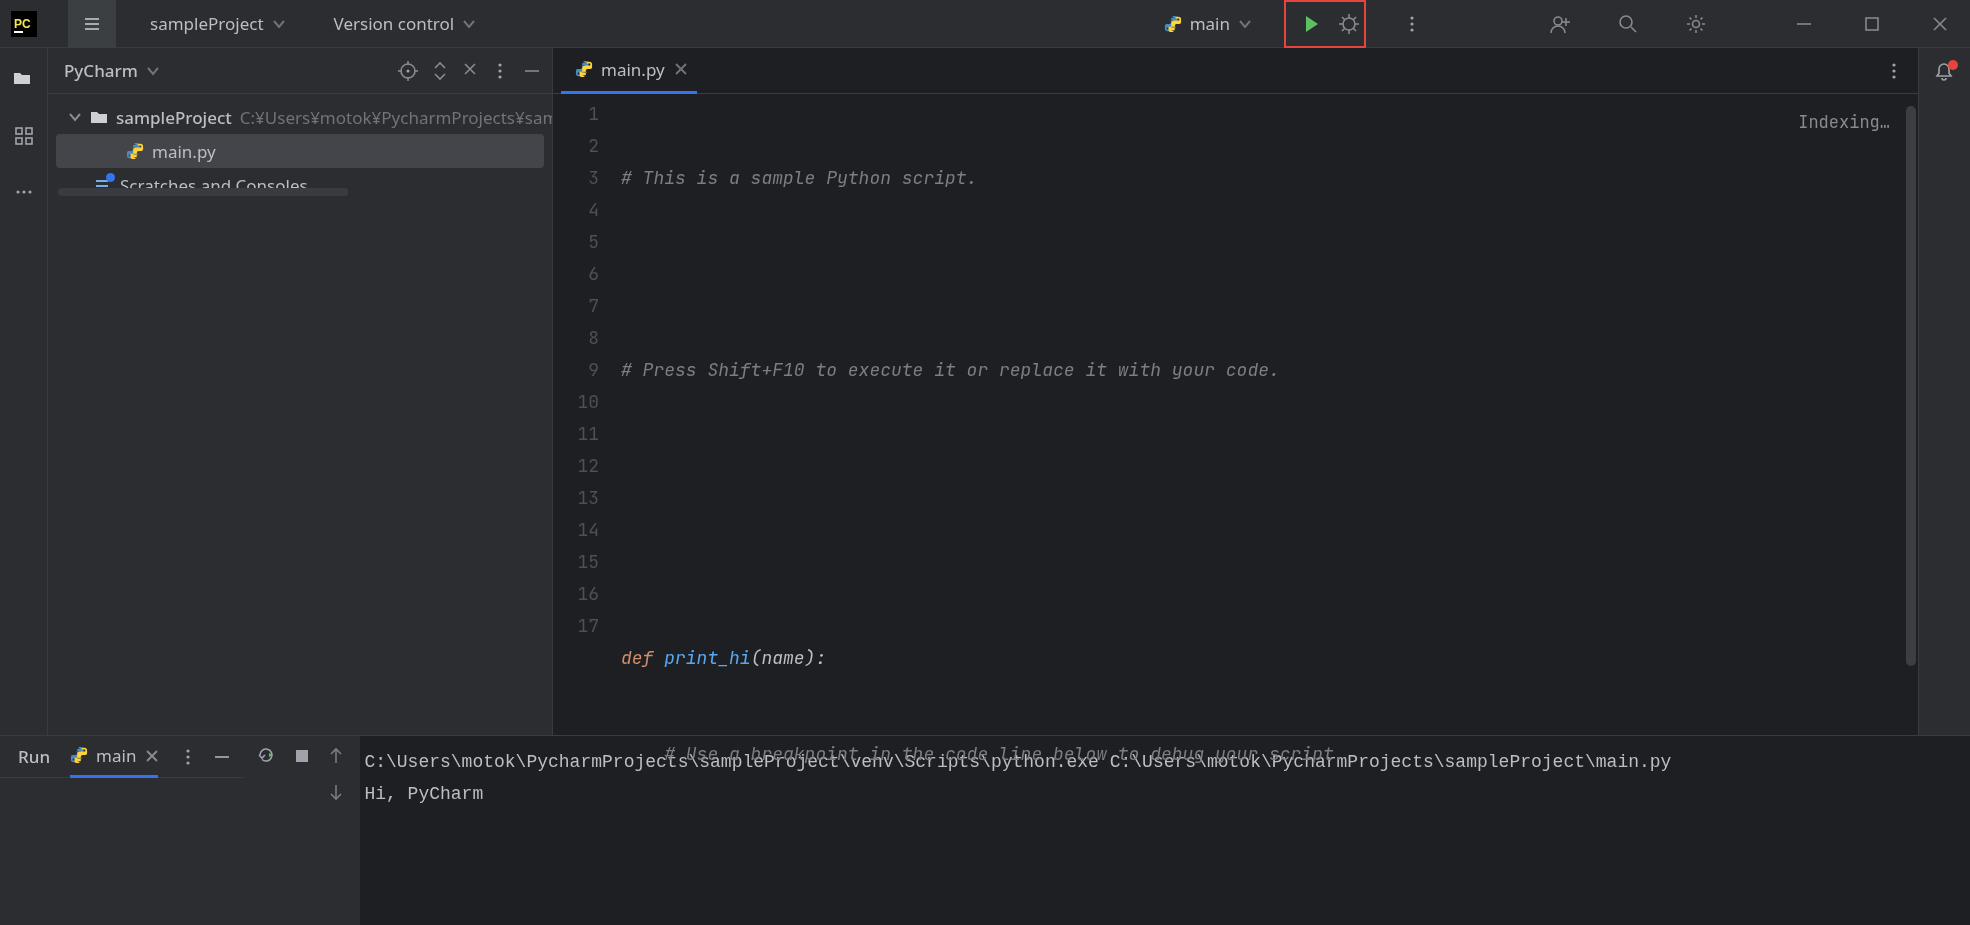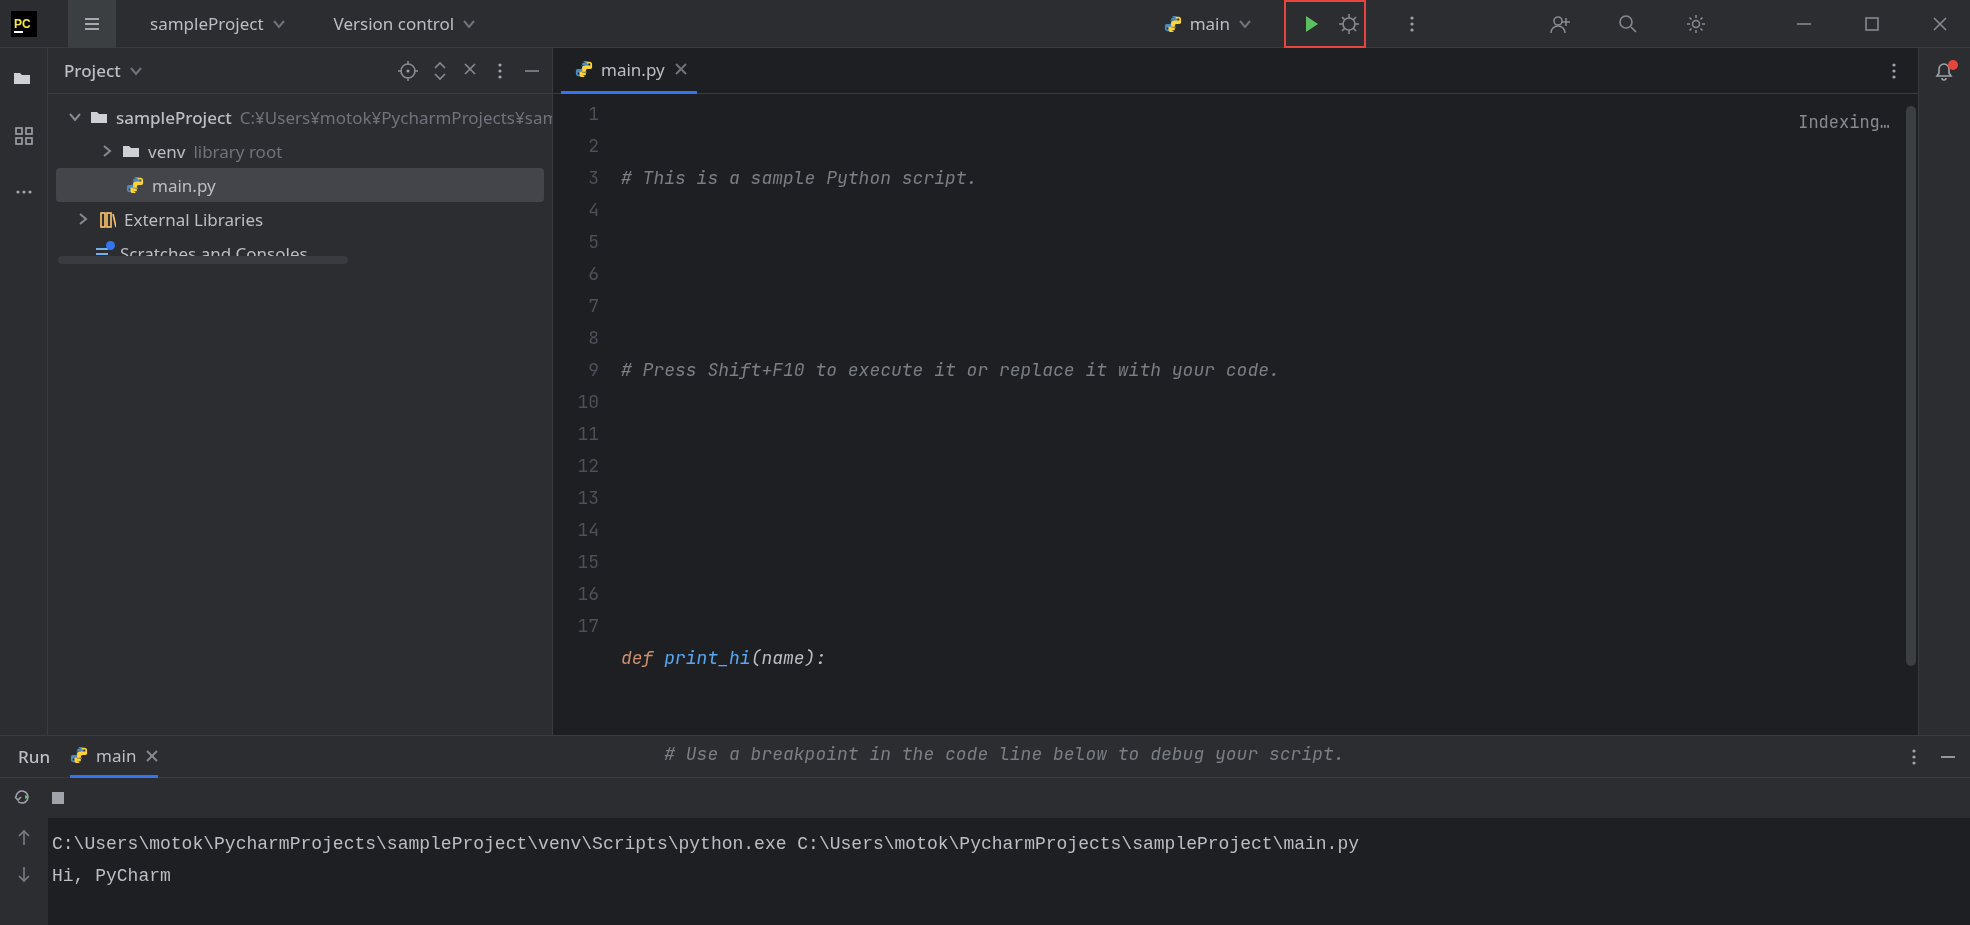--- a/index.html
+++ b/index.html
@@ -190,21 +190,21 @@
     color: var(--fg-dim); font-size:17px;
   }
   .scroll-thumb-v {
     position:absolute; right:2px; top:12px; width:10px; height:560px;
     background: #3c3f41; border-radius:5px;
   }
 
   
   .run-window {
     height: 190px;
-    display:flex; flex-direction:column;
+    display:flex; flex-direction:row;
     border-top:1px solid var(--border);
     background: var(--bg-dark);
   }
   .run-tabs {
     height:42px;
     display:flex; align-items:center;
     padding: 0 12px 0 18px;
     gap: 20px;
     border-bottom:1px solid var(--border);
   }
@@ -492,21 +492,21 @@
     <div class="rail-btn">
       <svg width="20" height="20">
           <use href="#i-dots"></use>
         </svg>
     </div>
   </div>
 
   <div class="project-panel">
     <div class="project-header">
       <div class="title">
-        <span>Project</span>
+        <span>PyCharm</span>
         <svg class="chev-down" viewBox="0 0 14 14">
             <use href="#i-chev-down"></use>
           </svg>
       </div>
       <div class="icons">
         <span>
             <svg width="20" height="20">
               <use href="#i-target"></use>
             </svg>
           </span>
@@ -537,44 +537,25 @@
       <div class="tree-row" style="padding-left:20px">
         <svg class="tree-chev" viewBox="0 0 14 14">
             <use href="#i-chev-down"></use>
           </svg>
         <svg class="folder-ic" viewBox="0 0 18 16">
             <use href="#i-folder"></use>
           </svg>
         <span style="font-weight:500">sampleProject</span>
         <span class="sec">C:¥Users¥motok¥PycharmProjects¥samp</span>
       </div>
-      <div class="tree-row" style="padding-left:52px">
-        <svg class="tree-chev" viewBox="0 0 14 14">
-            <use href="#i-chev-right"></use>
-          </svg>
-        <svg class="folder-ic" viewBox="0 0 18 16">
-            <use href="#i-folder"></use>
-          </svg>
-        <span>venv</span>
-        <span class="sec">library root</span>
-      </div>
       <div class="tree-row selected" style="padding-left:70px">
         <svg width="18" height="18">
             <use href="#i-python"></use>
           </svg>
         <span>main.py</span>
-      </div>
-      <div class="tree-row" style="padding-left:28px">
-        <svg class="tree-chev" viewBox="0 0 14 14">
-            <use href="#i-chev-right"></use>
-          </svg>
-        <svg width="18" height="18" stroke="#ffc66d" fill="none" stroke-width="1.6">
-            <use href="#i-lib"></use>
-          </svg>
-        <span>External Libraries</span>
       </div>
       <div class="tree-row" style="padding-left:46px">
         <span style="position:relative">
           <svg width="18" height="18" stroke="#7cc0ff" fill="none" stroke-width="1.8">
               <use href="#i-scratch"></use>
             </svg>
           <span style="position:absolute;top:-3px;right:-3px;width:9px;height:9px;background:#3574f0;border-radius:50%"></span>
         </span>
         <span>Scratches and Consoles</span>
       </div>

